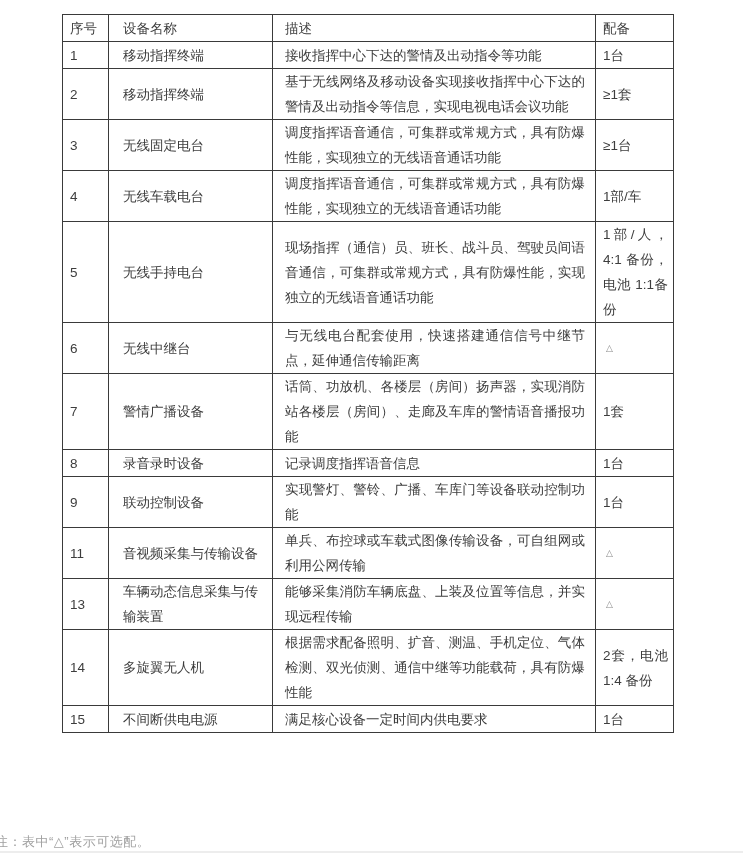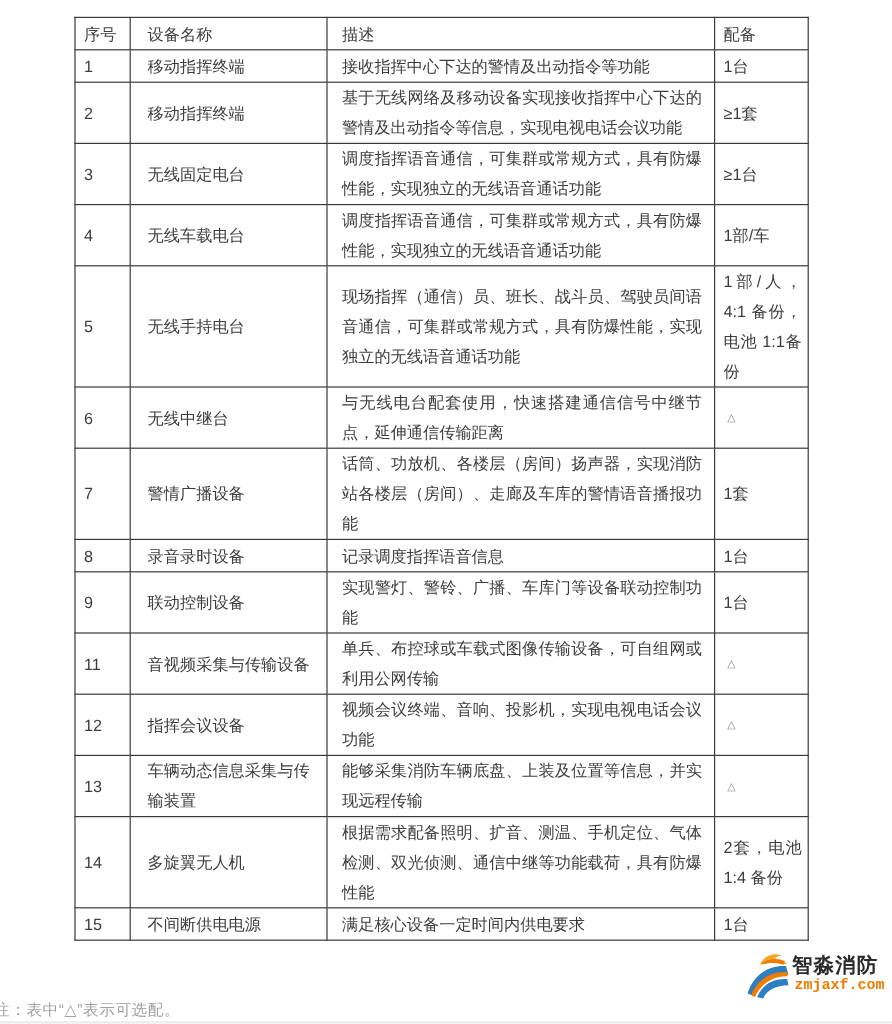--- a/index.html
+++ b/index.html
@@ -123,26 +123,20 @@
           <td class="c-name">联动控制设备</td>
           <td class="c-desc">实现警灯、警铃、广播、车库门等设备联动控制功能</td>
           <td class="c-qty">1台</td>
         </tr>
         <tr style="height: 49px;">
           <td class="c-no">11</td>
           <td class="c-name">音视频采集与传输设备</td>
           <td class="c-desc">单兵、布控球或车载式图像传输设备，可自组网或利用公网传输</td>
           <td class="c-qty opt">△</td>
         </tr>
-        <tr style="height: 49px;">
-          <td class="c-no">12</td>
-          <td class="c-name">指挥会议设备</td>
-          <td class="c-desc">视频会议终端、音响、投影机，实现电视电话会议功能</td>
-          <td class="c-qty opt">△</td>
-        </tr>
         <tr style="height: 50px;">
           <td class="c-no">13</td>
           <td class="c-name">车辆动态信息采集与传输装置</td>
           <td class="c-desc">能够采集消防车辆底盘、上装及位置等信息，并实现远程传输</td>
           <td class="c-qty opt">△</td>
         </tr>
         <tr style="height: 75px;">
           <td class="c-no">14</td>
           <td class="c-name">多旋翼无人机</td>
           <td class="c-desc">根据需求配备照明、扩音、测温、手机定位、气体检测、双光侦测、通信中继等功能载荷，具有防爆性能</td>
@@ -152,30 +146,15 @@
           <td class="c-no">15</td>
           <td class="c-name">不间断供电电源</td>
           <td class="c-desc">满足核心设备一定时间内供电要求</td>
           <td class="c-qty">1台</td>
         </tr>
       </tbody>
   </table>
 
   <div class="footnote">注：表中“△”表示可选配。</div>
 
-  <div class="logo">
-    <div class="logo-backing"></div>
-    <svg class="logo-icon" viewBox="0 0 41 41">
-
-      <path d="M2,36 C6,22 18,12 34,13 L36,20 C22,19 12,26 7,38 Z" fill="#2e7fc1"></path>
-      <path d="M10,39 C14,29 23,23 35,24 L36,29 C26,29 18,33 15,40 Z" fill="#2e7fc1"></path>
-
-      <path d="M5,37 C10,25 21,17 35,18 L35.5,21.5 C23,21 13,28 8,39 Z" fill="#f07d00"></path>
-
-      <path d="M12,12 C16,4 24,2 30,4 C26,5 24,7 25,9 C29,7 34,9 35,12 C27,9 18,10 12,12 Z" fill="#f5a623"></path>
-      <path d="M14,11 C19,7 27,6 33,9 L32,12 C26,10 19,10 14,12 Z" fill="#f07d00"></path>
-    </svg>
-    <div class="logo-brand">智淼消防</div>
-    <div class="logo-site">zmjaxf.com</div>
-  </div>
 
   <div class="bottom-edge"></div>
 </div>
 
 </body></html>

